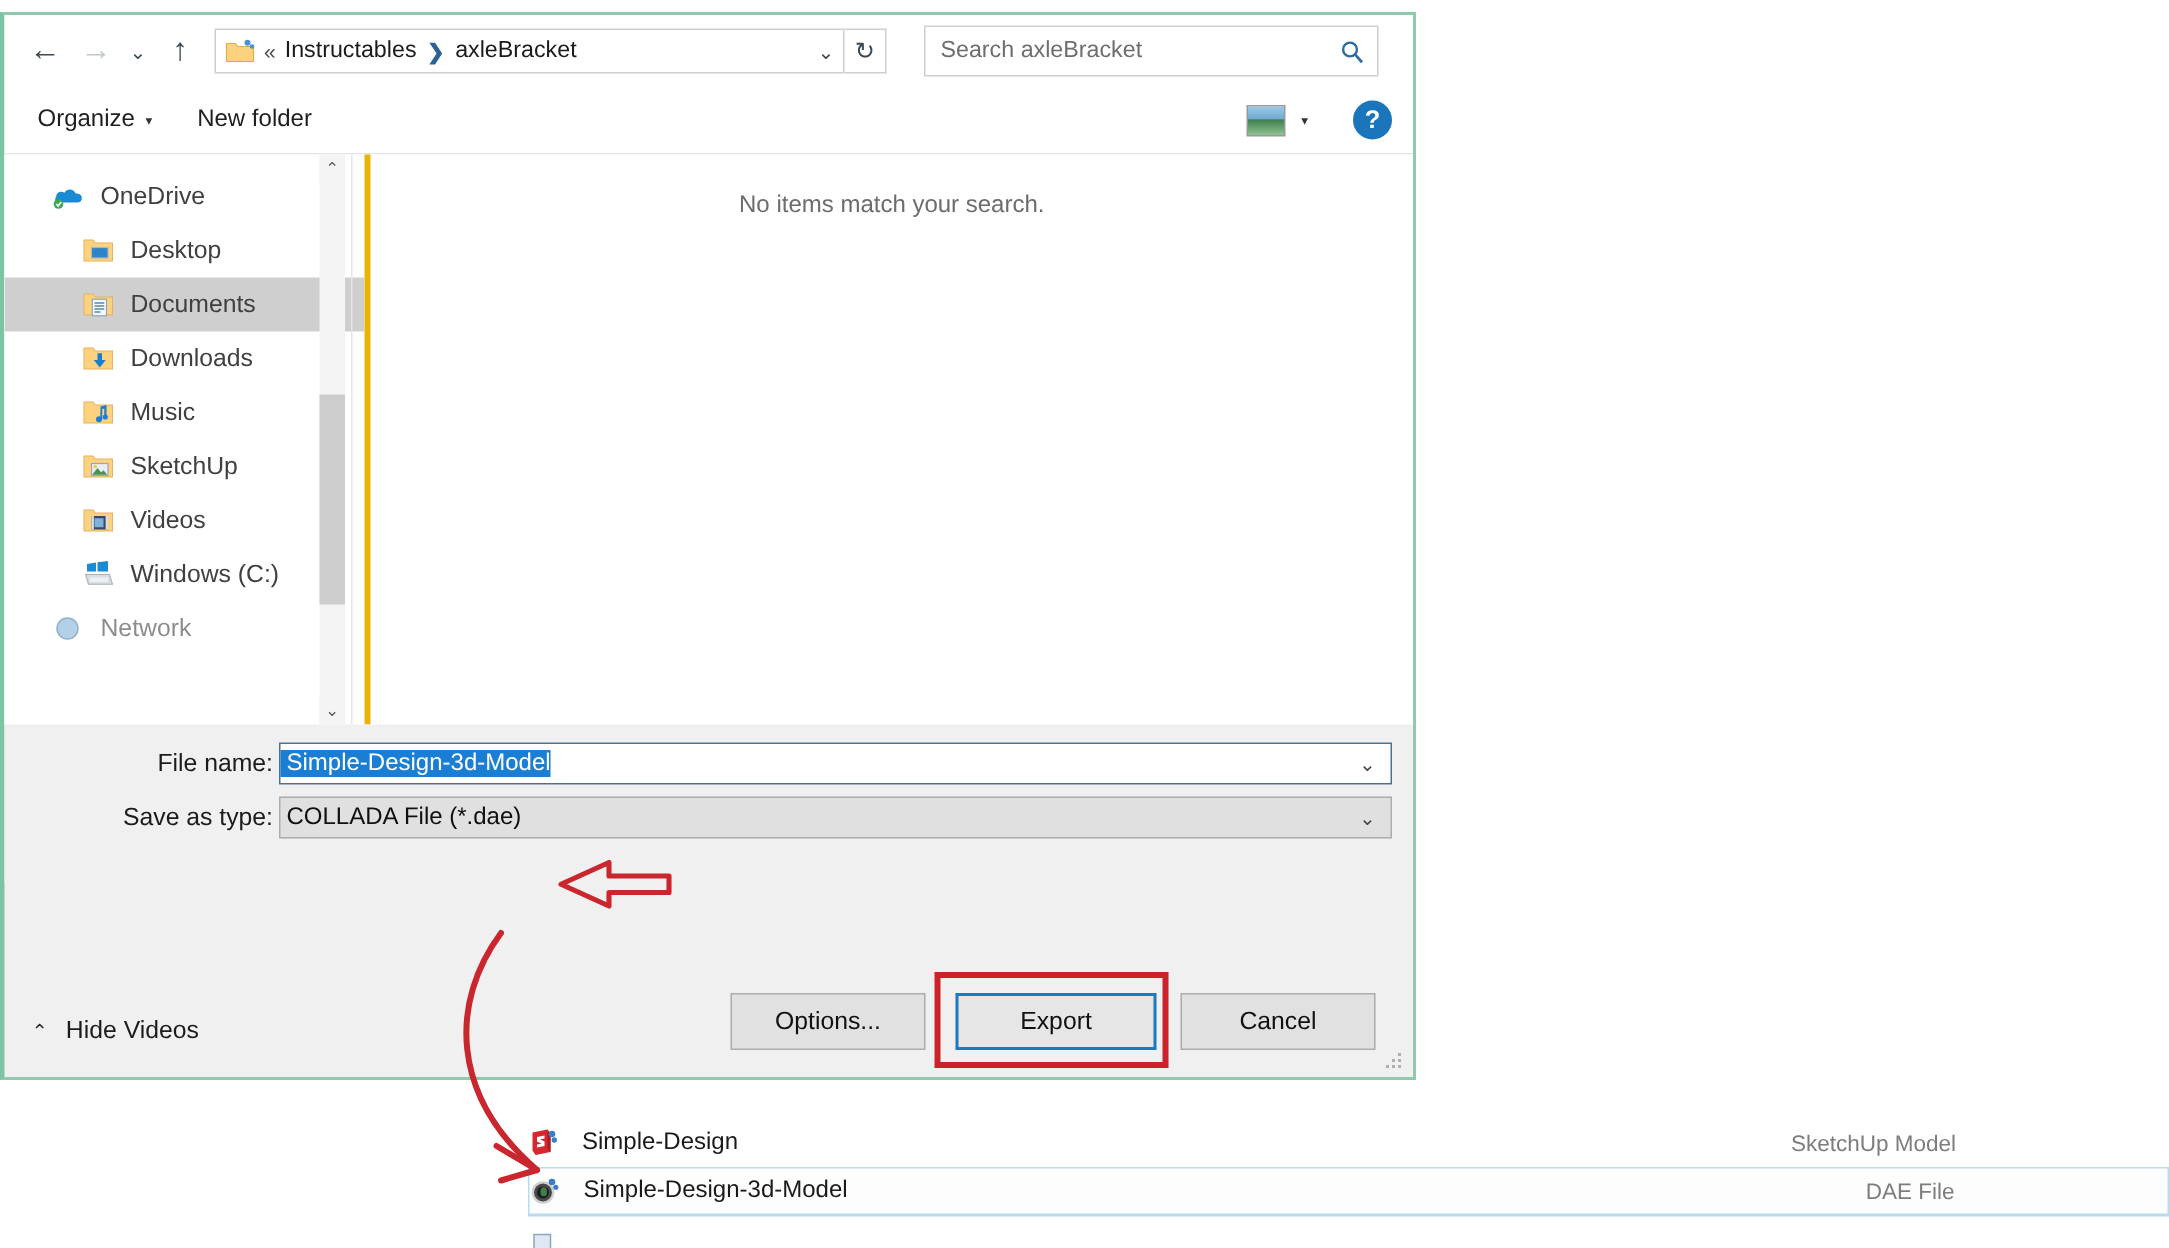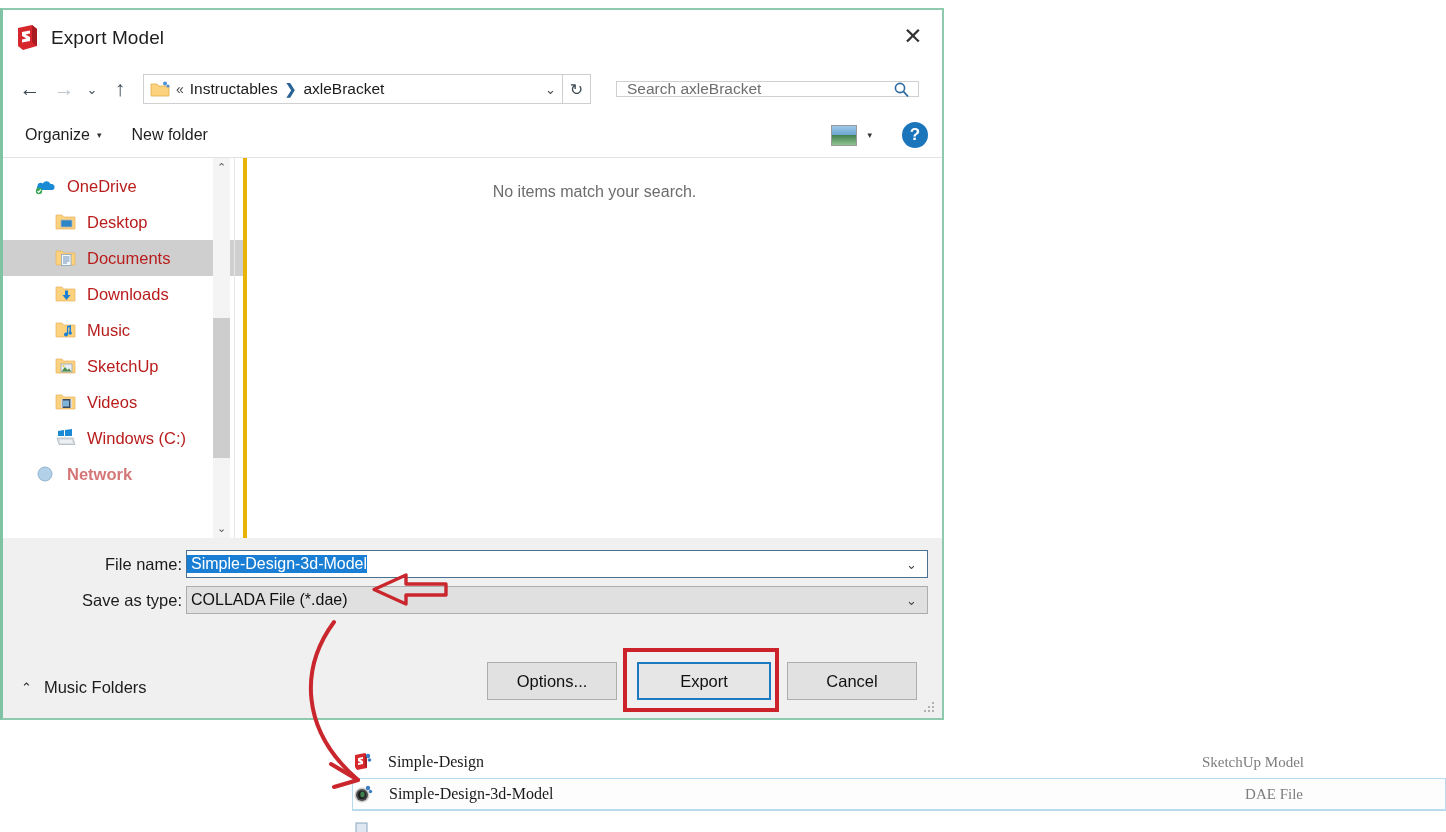--- a/index.html
+++ b/index.html
@@ -5,21 +5,21 @@
   * { box-sizing: border-box; margin: 0; padding: 0; }
   html, body {
     width: 1446px; height: 832px;
     background: #ffffff;
     font-family: "Liberation Sans", sans-serif;
     overflow: hidden;
   }
   #root { position: relative; width: 1446px; height: 832px; background: #ffffff; }
 
   
-  .bg-list { position: absolute; left: 330px; top: 742px; width: 1116px; height: 90px; background:#fff;font-family:Liberation Serif, serif; }
+  .bg-list { position: absolute; left: 330px; top: 742px; width: 1116px; height: 90px; background:#fff; }
   .bg-vrule { position:absolute; left:330px; top:742px; width:1px; height:90px; background:#cfcfcf; }
   .bg-vrule2 { position:absolute; left:341px; top:742px; width:1px; height:90px; background:#e2e2e2; }
   .bg-row {
     position: absolute; left: 22px; width: 1094px; height: 32px;
     display: flex; align-items: center;
   }
   .bg-row .fname { font-size: 16px; color: #1a1a1a; padding-left: 36px; position: relative; }
   .bg-row .ftype { position: absolute; right: 142px; font-size: 15px; color: #7d7d7d; }
   .bg-row-sep { position:absolute; left:22px; width:1094px; height:1px; background:#bcd9ea; }
   .bg-row.selected { border: 1px solid #b7dcef; background: #fdfdfd; }
@@ -60,21 +60,21 @@
     padding: 0 4px 0 6px; position: relative;
   }
   .addr-folder { width: 20px; height: 17px; margin-right: 6px; flex:0 0 auto; }
   .addr-chev { color:#4a4a4a; font-size: 14px; margin: 0 6px 0 0; }
   .crumb { font-size: 15.5px; color: #1b1b1b; }
   .crumb-sep { color: #2a6496; font-size: 14px; margin: 0 7px; font-weight: bold; }
   .addr-drop { position:absolute; right: 6px; color:#444; font-size: 13px; }
   .refresh { width: 28px; height: 30px; display:flex; align-items:center; justify-content:center;
              border:1px solid #cfcfcf; border-left:none; background:#fff; font-size:16px; color:#3c4a54; }
   .searchbox {
-    flex: 0 0 auto; width: 303px; height: 16px; margin-left: 25px;
+    flex: 0 0 auto; width: 303px; height: 34px; margin-left: 25px;
     border: 1px solid #cfcfcf; background:#fff; display:flex; align-items:center;
     padding: 0 24px 0 10px; position: relative;
   }
   .search-ph { font-size: 15.5px; color:#6e6e6e; }
   .search-icon { position:absolute; right: 8px; color:#2c6aa0; font-size: 16px; transform: rotate(-45deg); }
 
   
   .toolbar { position:relative; height: 45px; background:#fff; display:flex; align-items:center; padding-left: 22px;
              border-bottom: 1px solid #e3e3e3; }
   .tb-item { font-size: 16px; color: #1f1f1f; margin-right: 30px; display:flex; align-items:center; }
@@ -82,21 +82,21 @@
   .tb-right { position:absolute; right: 14px; display:flex; align-items:center; gap: 0; }
   .view-icon { width: 26px; height: 21px; border:1px solid #9a9a9a; margin-right: 10px;
                background: linear-gradient(180deg,#9ec9e8 0%,#6ea8d2 45%,#3f7e4f 46%,#8fc38f 100%); }
   .view-caret { font-size: 9px; color:#333; margin-right: 30px; }
   .help-btn { width: 26px; height: 26px; border-radius: 50%; background:#1b75bb; color:#fff;
               font-size: 17px; font-weight: bold; display:flex; align-items:center; justify-content:center; }
 
   
   .dlg-body { position:relative; height: 380px; display:flex; background:#fff; }
   .sidebar { position:relative; width: 240px; background:#fff; padding-top: 10px; overflow:hidden; }
-  .nav-item { height: 36px; display:flex; align-items:center; font-size: 16.5px; color:#b91c1c; padding-left: 30px; }
+  .nav-item { height: 36px; display:flex; align-items:center; font-size: 16.5px; color:#404040; padding-left: 30px; }
   .nav-item.lvl0 { padding-left: 32px; }
   .nav-item.lvl1 { padding-left: 52px; }
   .nav-item.selected { background:#cfcfcf; }
   .nav-ic { width: 22px; height: 18px; margin-right: 10px; flex:0 0 auto; position:relative; }
   .sb-track { position:absolute; right: 13px; top: 0px; width: 17px; height: 380px; background:#f4f4f4; }
   .sb-arrow { position:absolute; right: 13px; width: 17px; height: 19px; display:flex; align-items:center; justify-content:center;
               font-size: 11px; color:#5a5a5a; background:#f4f4f4; }
   .sb-thumb { position:absolute; right: 13px; top: 160px; width: 17px; height: 140px; background:#cdcdcd; }
   .sb-divider { position:absolute; right: 8px; top:0; width:1px; height:380px; background:#e6e6e6; }
   .filepane { flex:1; position:relative; background:#fff; border-left: 4px solid #eab308; }
@@ -163,29 +163,20 @@
     <div class="bg-row-sep" style="top:68px;"></div>
     <div class="bg-row" style="top:72px;">
       <svg class="su-icon" viewBox="0 0 20 20">
         <rect x="4" y="3" width="11" height="13" fill="#dfe8f2" stroke="#8aa6c0"></rect>
       </svg>
     </div>
   </div>
 
   <div class="dialog">
 
-    <div class="titlebar">
-      <svg class="title-icon" viewBox="0 0 26 28">
-        <path d="M3 4 L17 1 L22 5 L22 22 L8 26 L3 22 Z" fill="#d6272c"></path>
-        <path d="M17 1 L22 5 L22 22 L17 18 Z" fill="#a81c21"></path>
-        <path d="M7 8 L15 6.5 L15 9.5 L10.5 10.5 L15 13 L15 17 L7 18.5 L7 15.5 L11.5 14.5 L7 12 Z" fill="#fff"></path>
-      </svg>
-      <span class="title-text">Export Model</span>
-      <div class="close-btn">✕</div>
-    </div>
 
     <div class="navbar">
       <div class="navbtn">←</div>
       <div class="navbtn dim">→</div>
       <div class="navbtn small">⌄</div>
       <div class="navbtn">↑</div>
 
       <div class="addrbar">
         <svg class="addr-folder" viewBox="0 0 20 17">
           <path d="M1 3 L7 3 L8.5 5 L19 5 L19 15 L1 15 Z" fill="#fcd27f" stroke="#e2ab4a" stroke-width="0.8"></path>
@@ -299,21 +290,21 @@
         <div class="nav-item lvl1">
           <svg class="nav-ic" viewBox="0 0 22 18">
             <path d="M2 9 L18 9 L20 15.5 L4 15.5 Z" fill="#d9dee3" stroke="#a8b0b8" stroke-width="0.7"></path>
             <rect x="5" y="11" width="12" height="3" fill="#eef1f4"></rect>
             <path d="M3 2 L9 1 L9 7 L3 7 Z" fill="#1a8ad4"></path>
             <path d="M10 0.9 L17 0 L17 7 L10 7 Z" fill="#1a8ad4"></path>
           </svg>
           <span>Windows (C:)</span>
         </div>
 
-        <div class="nav-item lvl0" style="opacity:.6;font-weight:bold;">
+        <div class="nav-item lvl0" style="opacity:.6;">
           <svg class="nav-ic" viewBox="0 0 22 18">
             <circle cx="10" cy="9" r="7" fill="#7fb3d9" stroke="#4a7fa8"></circle>
           </svg>
           <span>Network</span>
         </div>
 
         <div class="sb-divider"></div>
         <div class="sb-track"></div>
         <div class="sb-arrow" style="top:0;">⌃</div>
         <div class="sb-thumb"></div>
@@ -337,21 +328,21 @@
         <div class="flabel">Save as type:</div>
         <div class="fctrl combo">
           <span class="fval">COLLADA File (*.dae)</span>
           <span class="fcaret">⌄</span>
         </div>
       </div>
     </div>
 
     <div class="hide-folders">
       <span class="hf-caret">⌃</span>
-      <span>Music Folders</span>
+      <span>Hide Videos</span>
     </div>
 
     <div class="btnrow">
       <div class="btn" style="left:484px; width:130px;">Options...</div>
       <div class="btn primary" style="left:634px; width:134px;">Export</div>
       <div class="btn" style="left:784px; width:130px;">Cancel</div>
     </div>
 
     <svg class="grip" viewBox="0 0 12 12">
       <rect x="8" y="0" width="2" height="2" fill="#b0b0b0"></rect>

